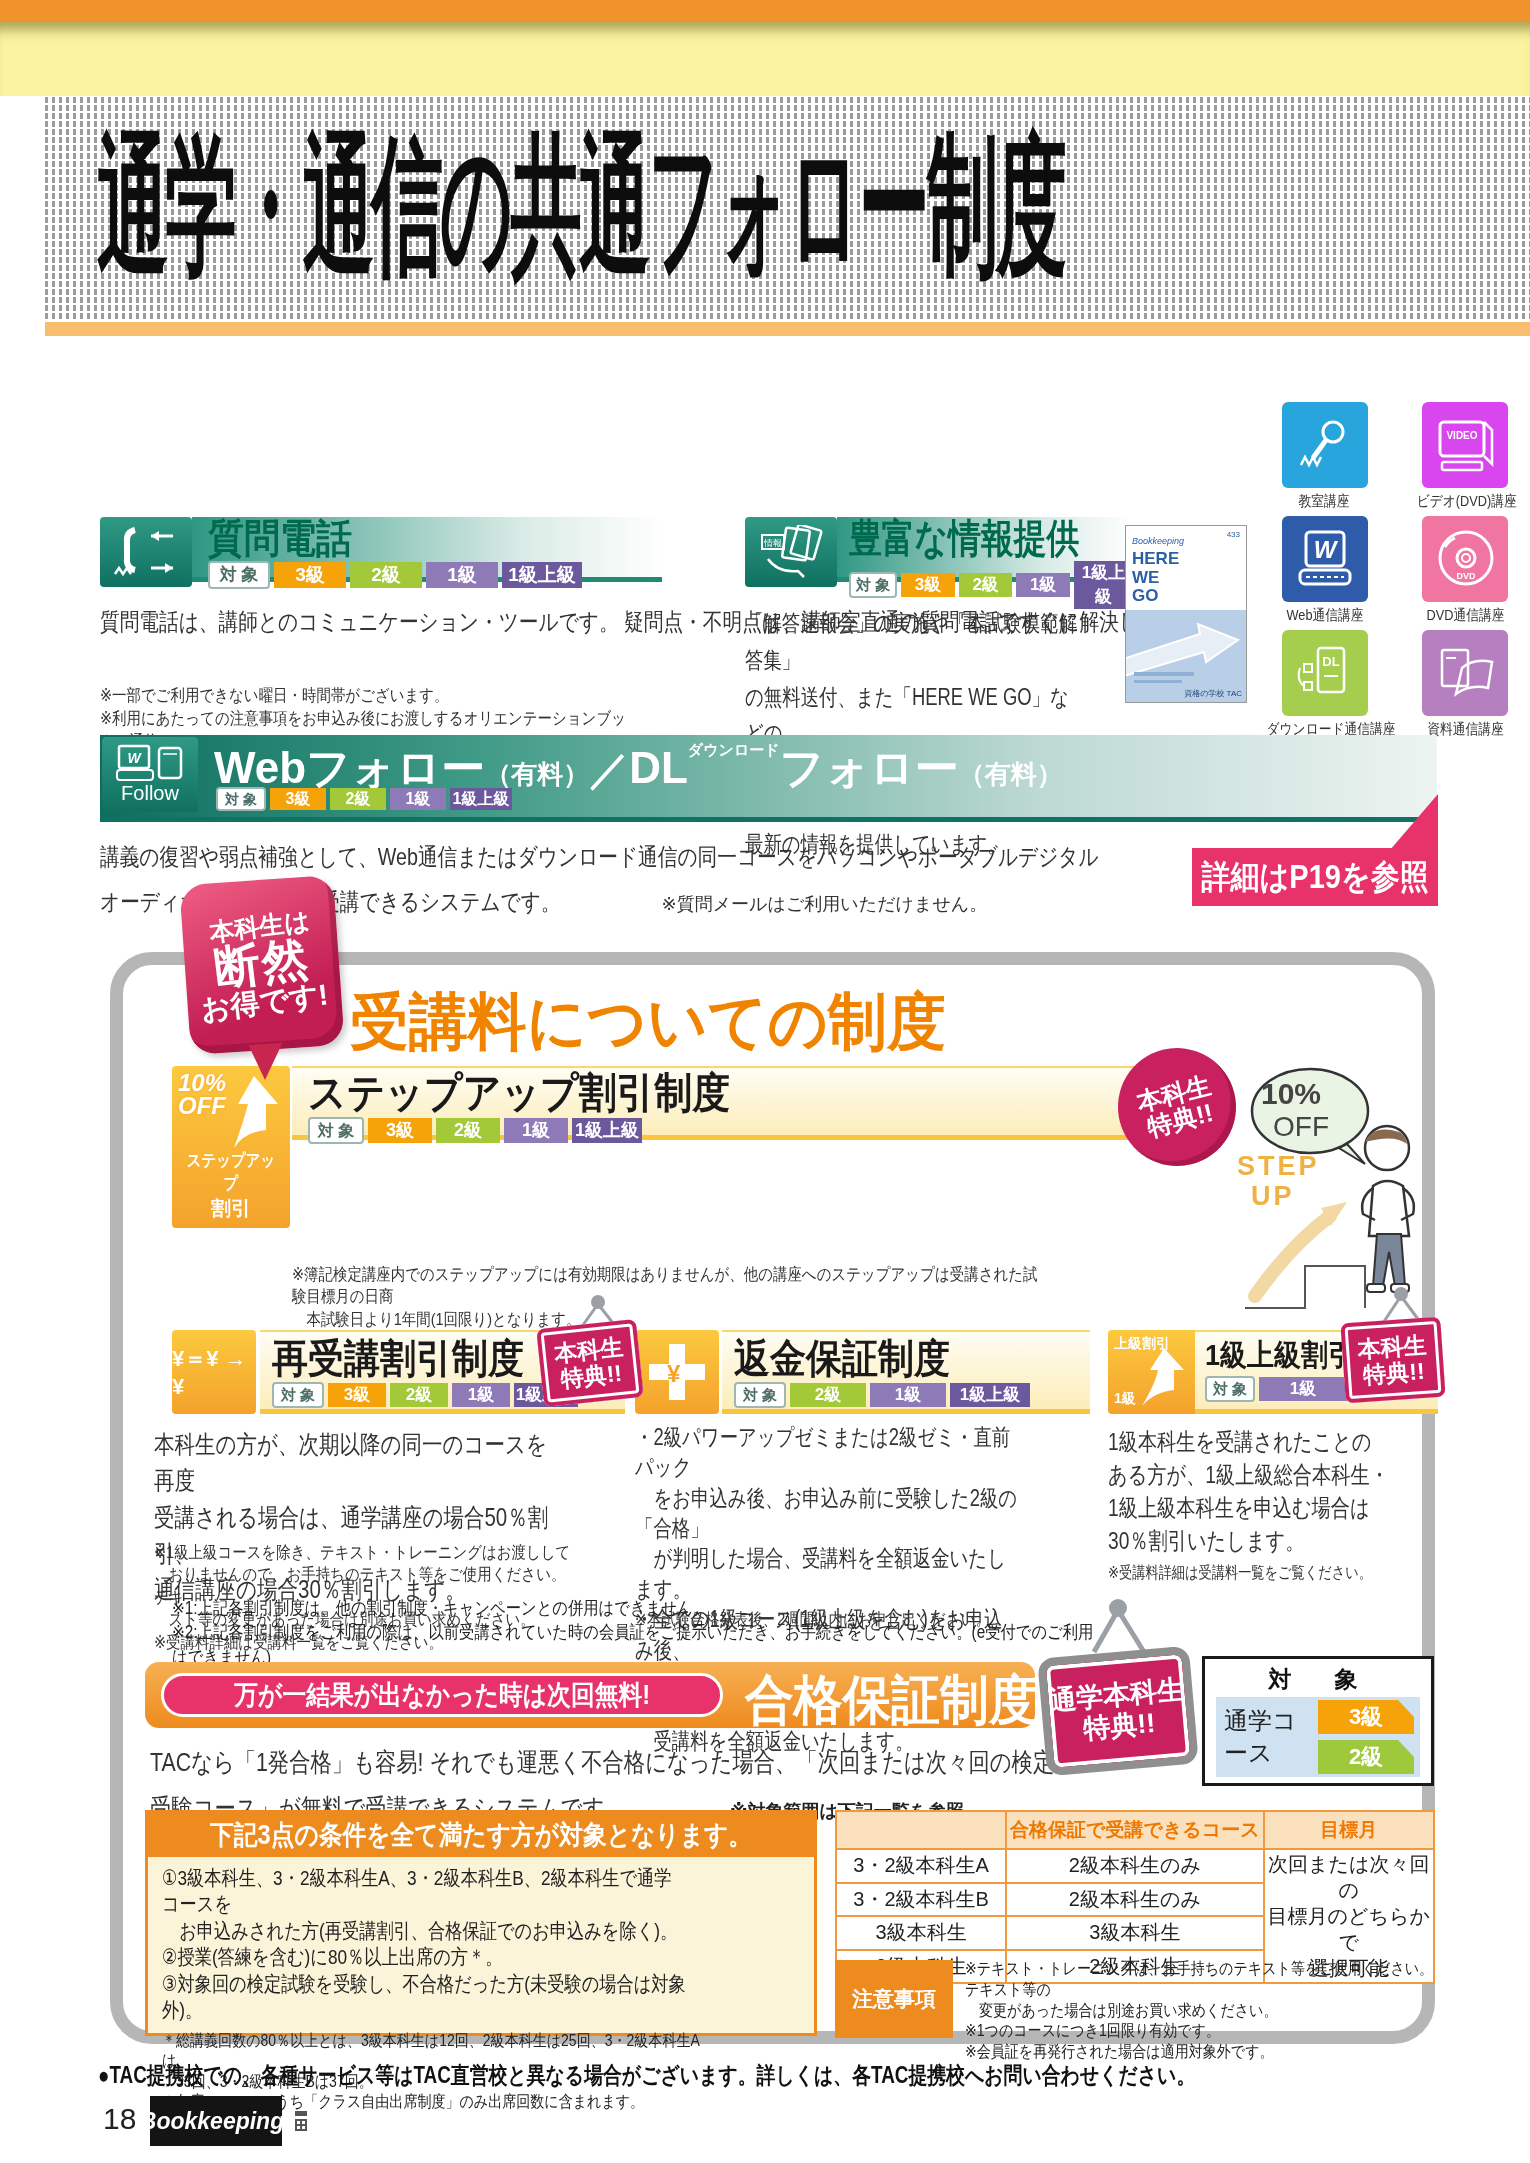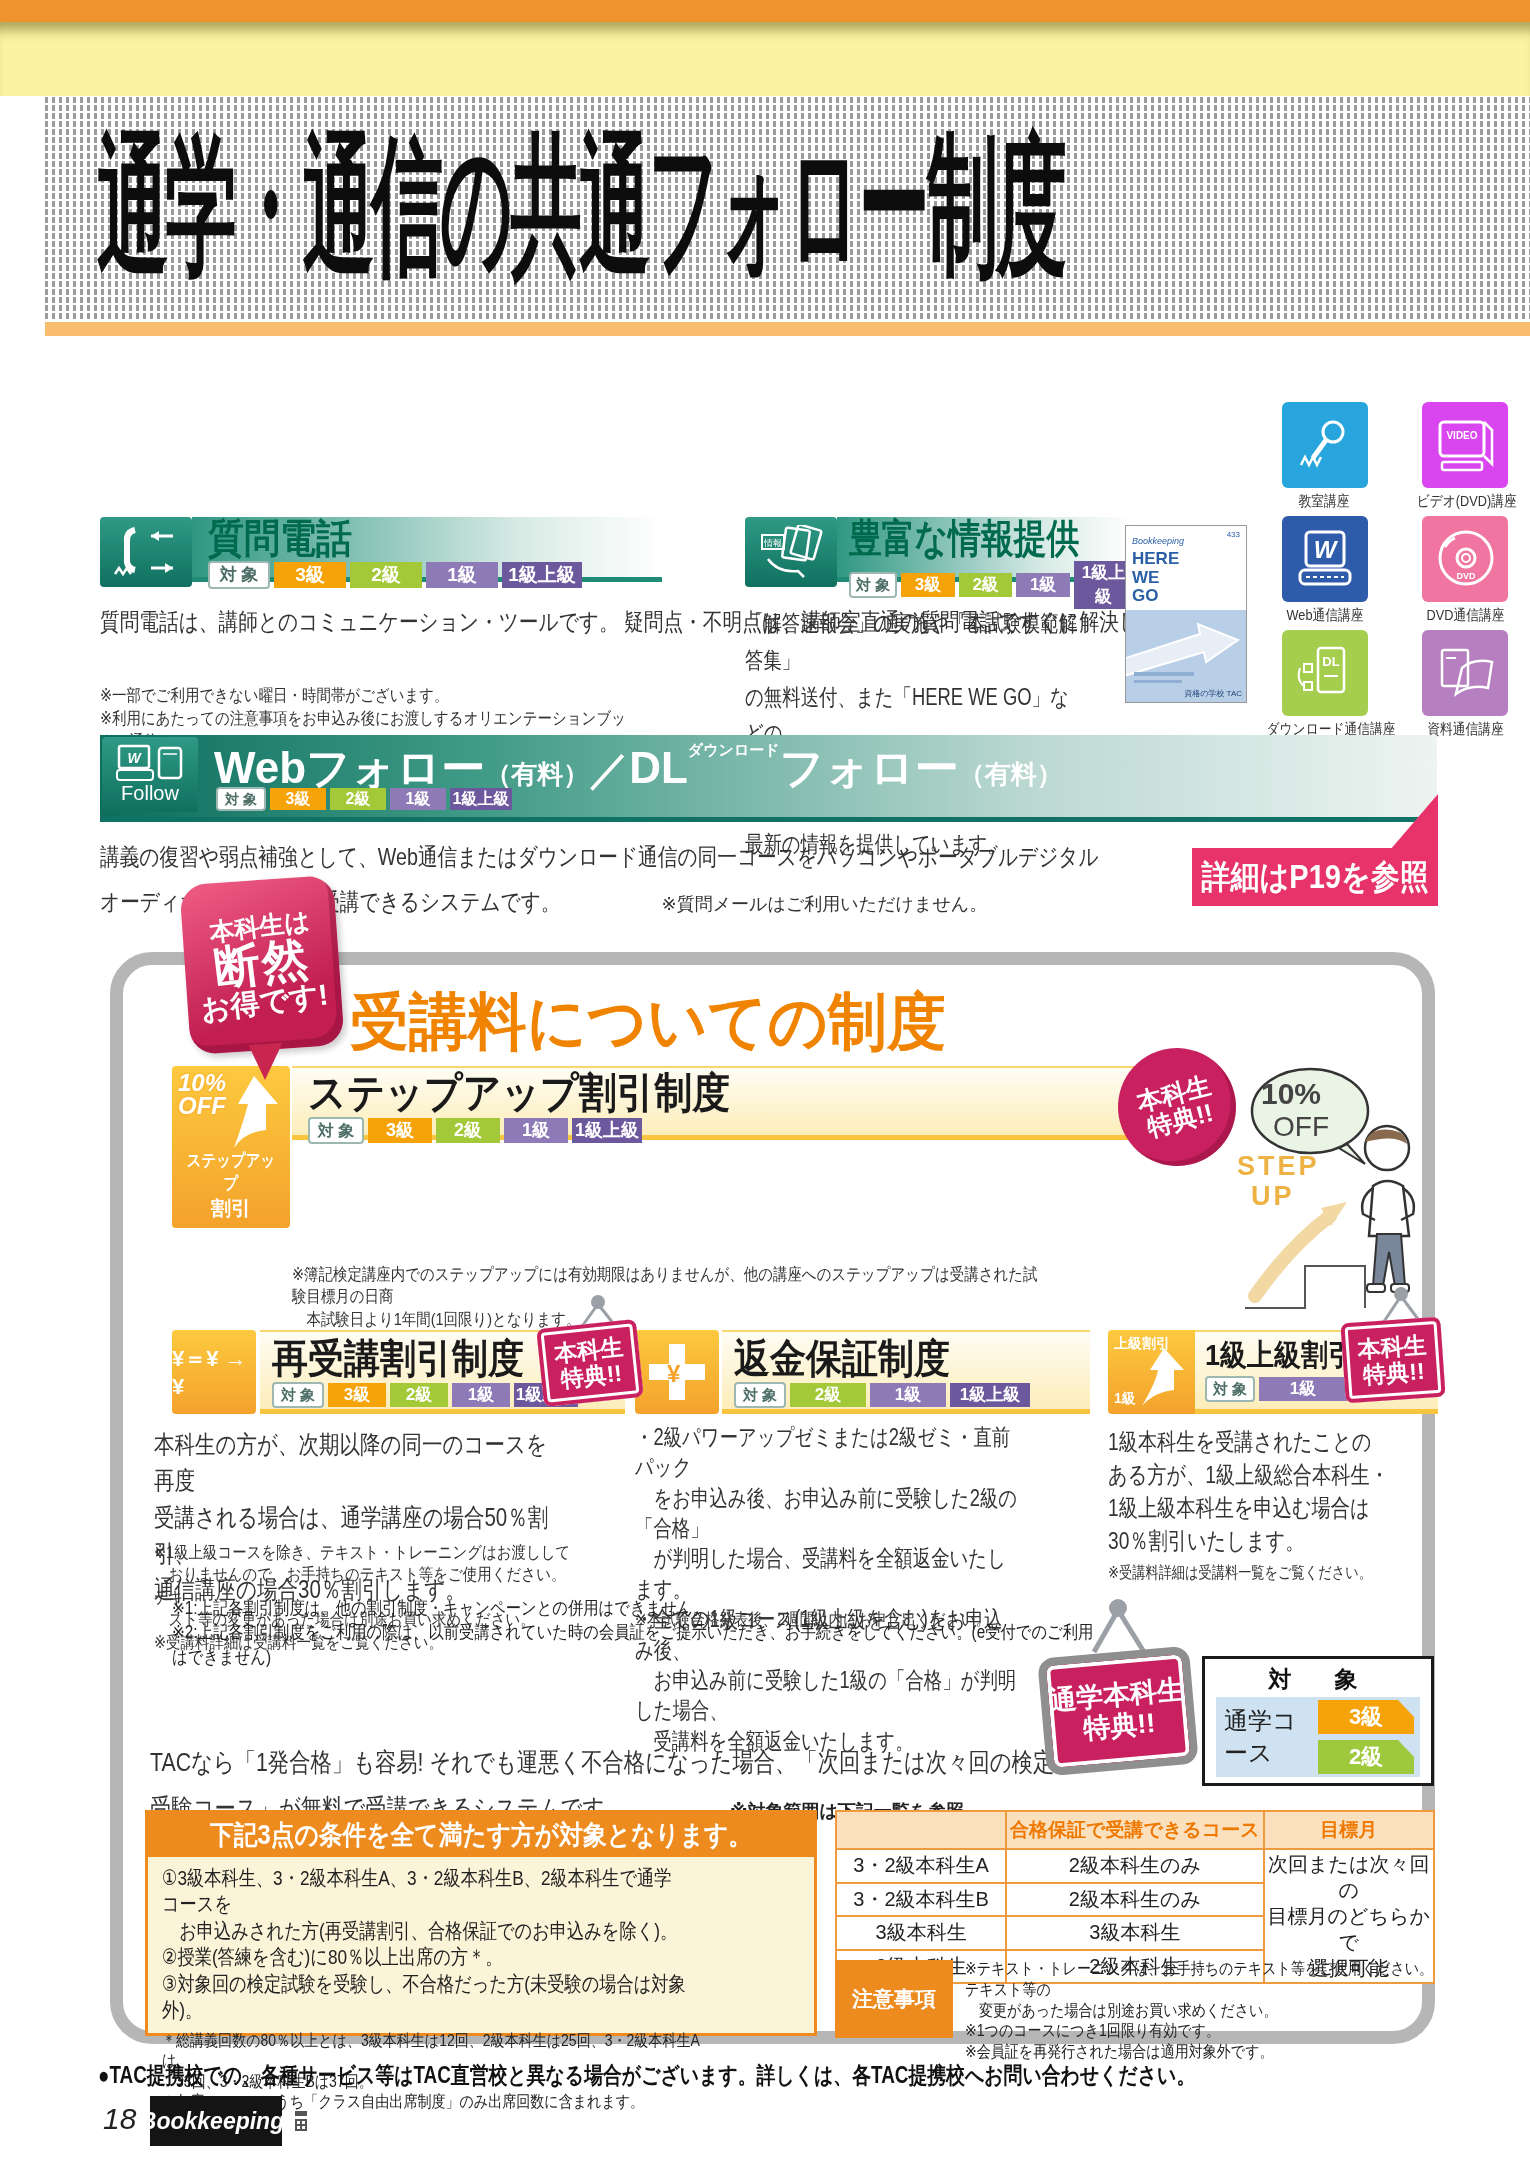--- a/index.html
+++ b/index.html
@@ -103,21 +103,21 @@
   .cond-h{height:44px;background:#ee8b1e;display:flex;align-items:center;justify-content:center;}
   .cond-h span{color:#fff;font-size:27px;font-weight:900;transform:scaleX(.88);white-space:nowrap;}
   table.gtab{position:absolute;left:835px;top:1810px;width:600px;border-collapse:collapse;}
   table.gtab th,table.gtab td{border:2px solid #ef9a3f;text-align:center;}
   table.gtab th{background:#fbe0bd;color:#ee7800;font-size:19px;font-weight:900;height:34px;}
   table.gtab td{background:#fff;color:#222;font-size:20px;height:25px;}
   .caution-label{left:835px;top:1960px;width:118px;height:78px;background:#ee8b1e;
     display:flex;align-items:center;justify-content:center;color:#fff;font-size:21px;font-weight:900;}
   
   .foot-note{left:98px;top:2060px;font-size:23px;font-weight:700;color:#111;}
-  .page-num{left:103px;top:2102px;font-size:30px;font-style:italic;color:#222;text-align:right;}
+  .page-num{left:103px;top:2102px;font-size:30px;color:#222;text-align:right;}
   .brand-box{left:150px;top:2096px;width:132px;height:50px;background:#141414;
     display:flex;align-items:center;justify-content:center;gap:8px;}
   .brand-box span{color:#fff;font-size:23px;font-style:italic;font-weight:700;}
   .calc{width:18px;height:27px;background:#d8d8d8;border-radius:2px;position:relative;}
   .calc:before{content:"";position:absolute;left:3px;top:3px;width:12px;height:5px;background:#555;}
   .calc:after{content:"";position:absolute;left:3px;top:11px;width:12px;height:12px;
     background:repeating-linear-gradient(0deg,#555 0 2px,transparent 2px 5px),
                repeating-linear-gradient(90deg,#555 0 2px,transparent 2px 5px);}
   .magazine{left:1125px;top:525px;width:122px;height:178px;border:1px solid #999;background:#fff;box-sizing:border-box;}
 </style>
@@ -469,20 +469,26 @@
     <div class="abs" style="left:5px;top:232px;width:400px;">
       <div style="font-size:16.5px;color:#333;transform:scaleX(.8);transform-origin:left top;white-space:nowrap;">※受講料詳細は受講料一覧をご覧ください。</div>
     </div>
   </div>
 
   <div class="abs" style="left:172px;top:1596px;width:1100px;">
     <div class="ml" style="font-size:18px;line-height:1.35;color:#222;transform:scaleX(.85);transform-origin:left top;">※1:上記各割引制度は、他の割引制度・キャンペーンとの併用はできません。
 ※2:上記各割引制度をご利用の際は、以前受講されていた時の会員証をご提示いただき、お手続きをしてください。(e受付でのご利用はできません)</div>
   </div>
 
+  <div class="abs g-banner">
+    <div class="g-pill">
+        <span>万が一結果が出なかった時は次回無料!</span>
+      </div>
+    <div class="g-title">合格保証制度</div>
+  </div>
   <svg class="pin abs" style="left:1082px;top:1598px;" width="70" height="56" viewBox="0 0 70 56">
       <circle cx="36" cy="10" r="9" fill="#9aa0a6"></circle>
       <line x1="36" y1="12" x2="12" y2="54" stroke="#9aa0a6" stroke-width="5"></line>
       <line x1="36" y1="12" x2="62" y2="54" stroke="#9aa0a6" stroke-width="5"></line>
     </svg>
   <div class="abs g-sign">
     <div>通学本科生</div>
     <div>特典!!</div>
   </div>
   <div class="abs target-box">

